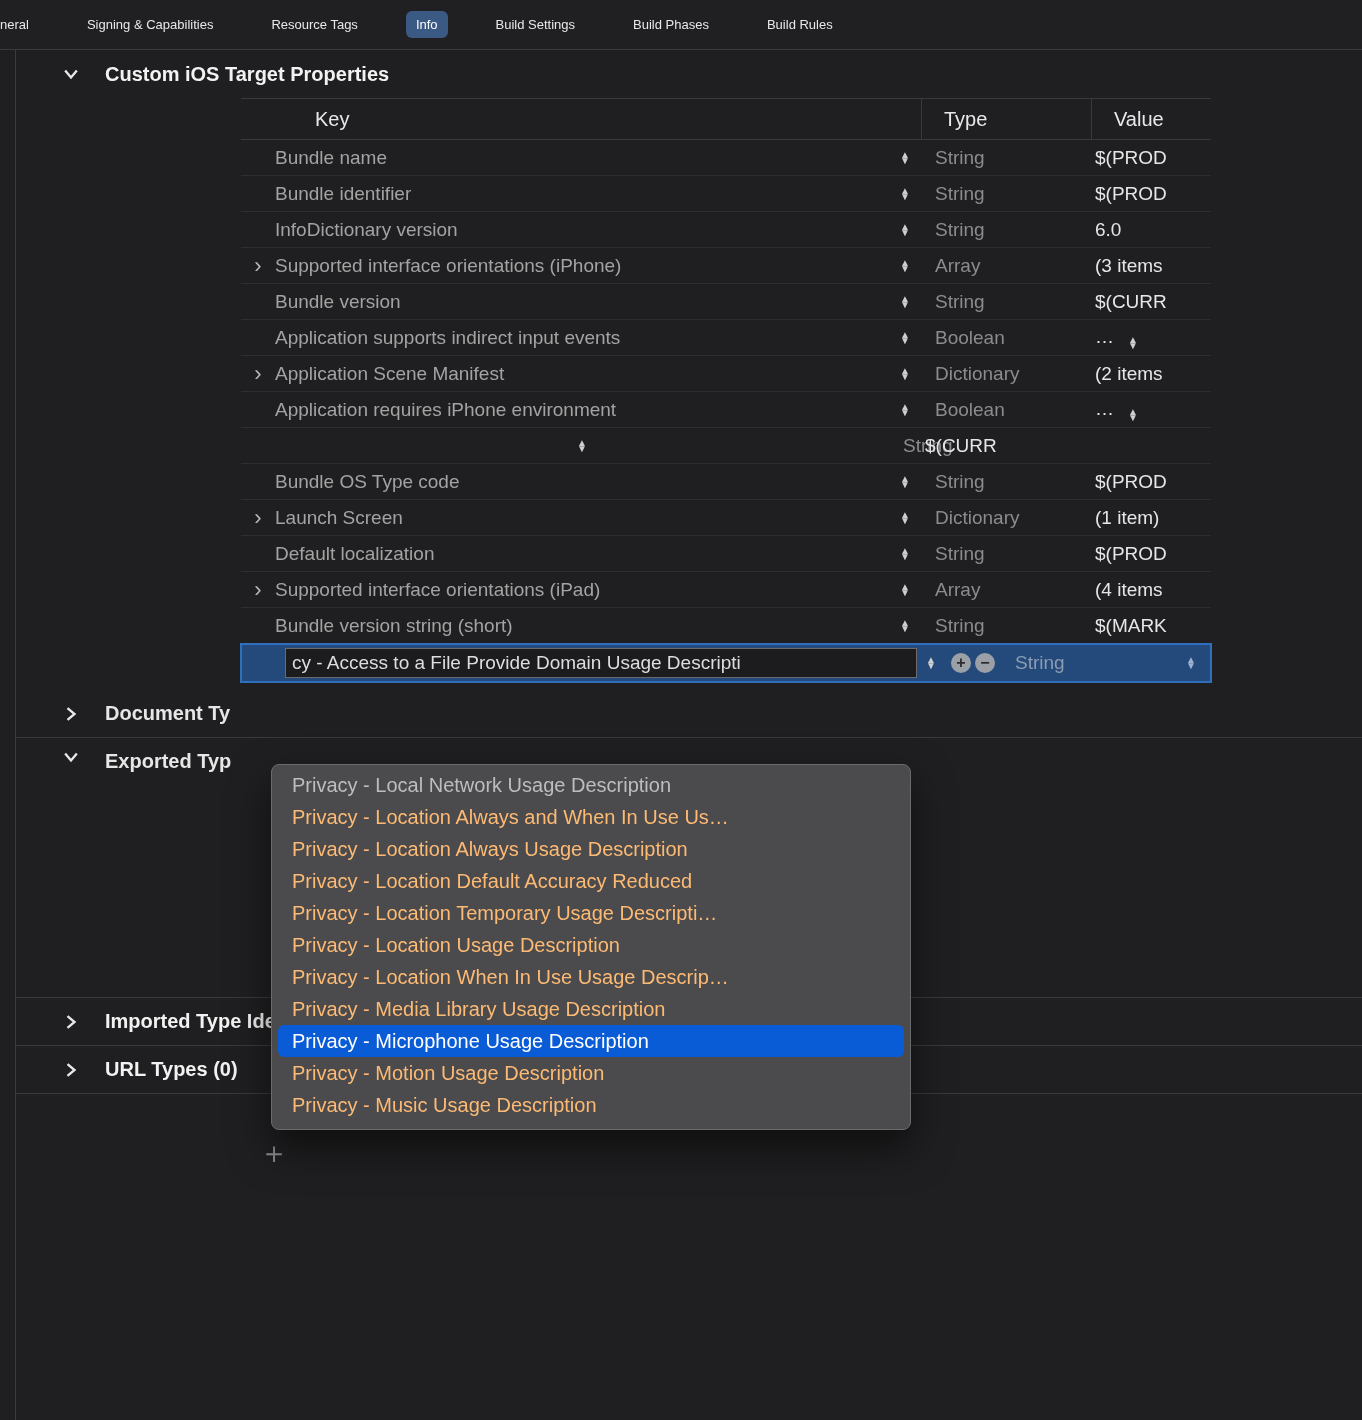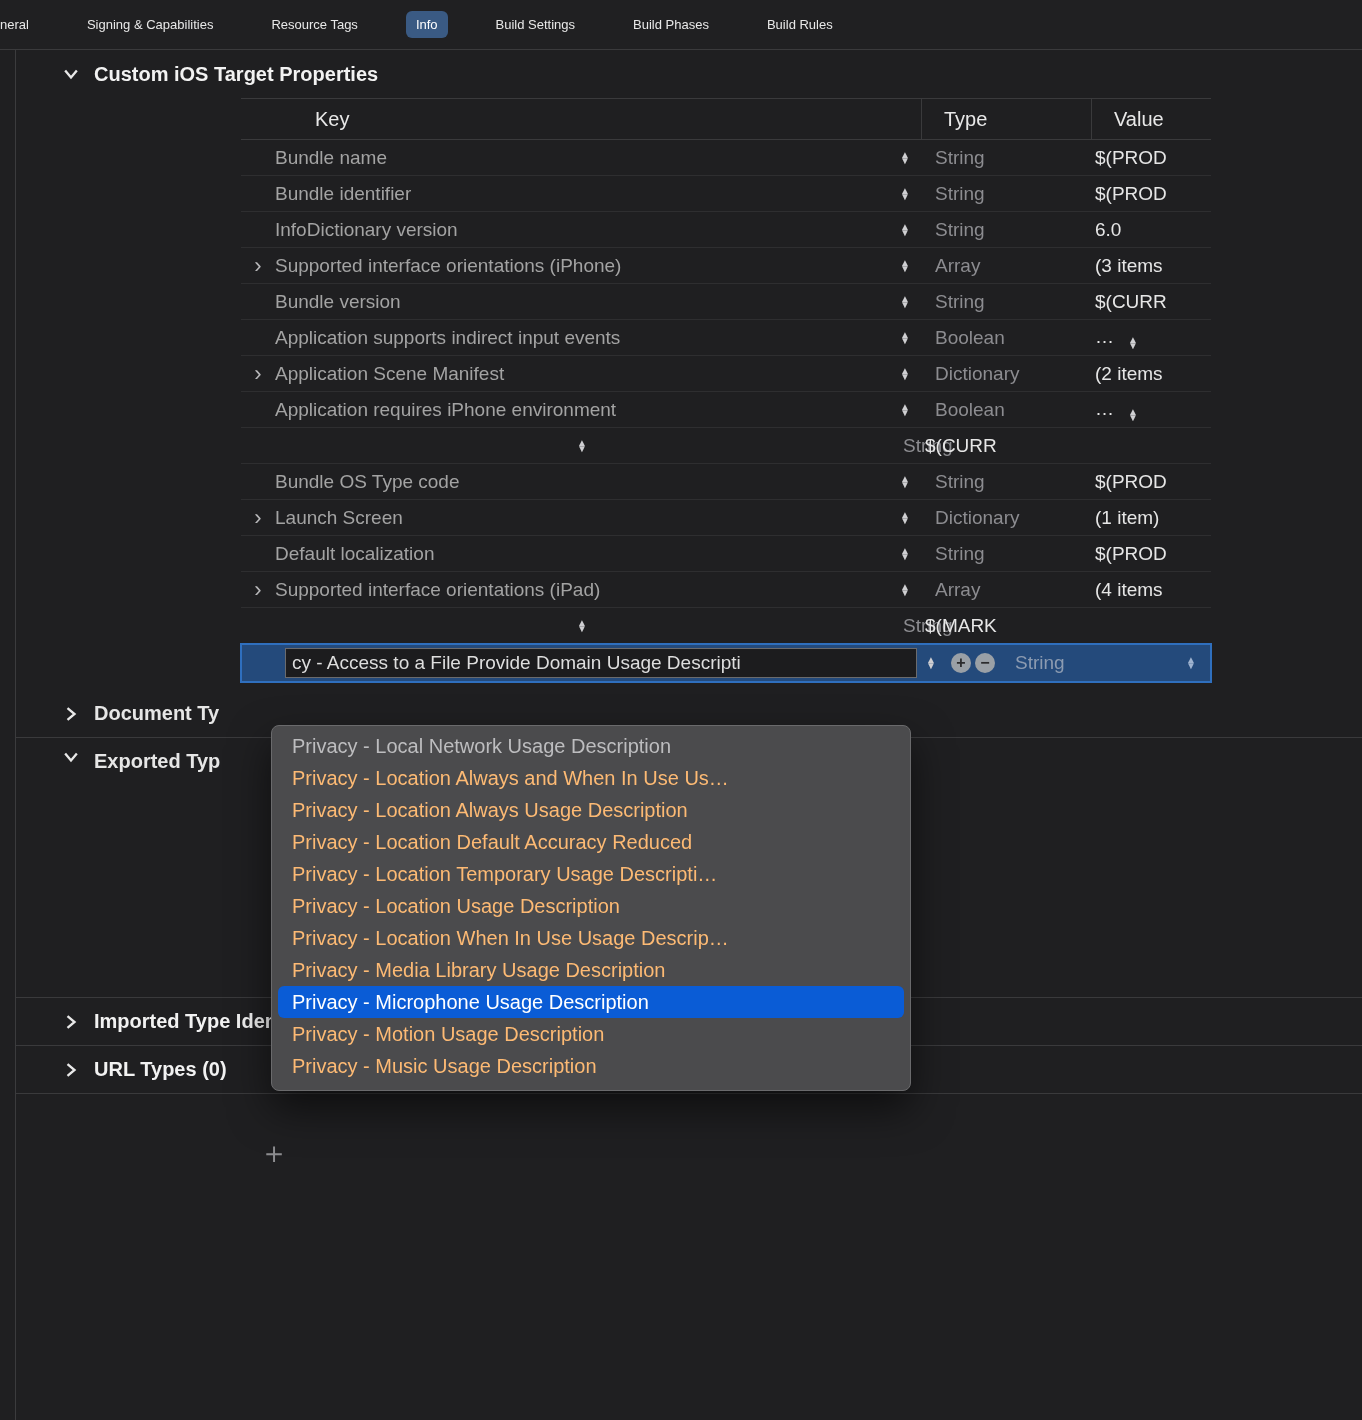--- a/index.html
+++ b/index.html
@@ -45,21 +45,21 @@
     right: 0;
     top: 50px;
     bottom: 0;
     border-left: 1px solid #3b3b3d;
   }
 
   
   .section {
     display: flex;
     align-items: center;
-    gap: 16px;
+    gap: 27px;
     height: 48px;
     padding-left: 48px;
     font-size: 20px;
     font-weight: 600;
     color: #f2f2f2;
     border-bottom: 1px solid #3a3a3c;
   }
   .section .chev {
     width: 14px;
     height: 14px;
@@ -136,21 +136,21 @@
   
   .rchev::before{content:"›"; font-size:22px; color:#b8b8ba; }
 
   
   .circ { width:20px;height:20px;border-radius:50%;background:#9aa0a6;display:flex;align-items:center;justify-content:center;font-size:16px;color:#2b2b2d;font-weight:700; }
 
   
   .dropdown {
     position:absolute;
     left: 255px;
-    top: 675px;
+    top: 714px;
     width: 640px;
     background:#4b4b4d;
     border:1px solid #6a6a6c;
     border-radius:8px;
     box-shadow: 0 18px 40px rgba(0,0,0,.55);
     overflow:hidden;
     padding: 4px 6px 8px 6px;
     z-index: 50;
   }
   .dropdown .opt {
@@ -337,20 +337,21 @@
           </span>
           <span class="key">Supported interface orientations (iPad)</span>
           <span class="stepper">
             <span class="updown"></span>
           </span>
           <span class="type">Array</span>
           <span class="val">(4 items</span>
         </div>
         <div class="row">
           <span class="disc"></span>
+          <span class="key">Bundle version string (short)</span>
           <span class="stepper">
             <span class="updown"></span>
           </span>
           <span class="type">String</span>
           <span class="val">$(MARK</span>
         </div>
       </div>
 
     <div class="row editing">
       <span></span>

